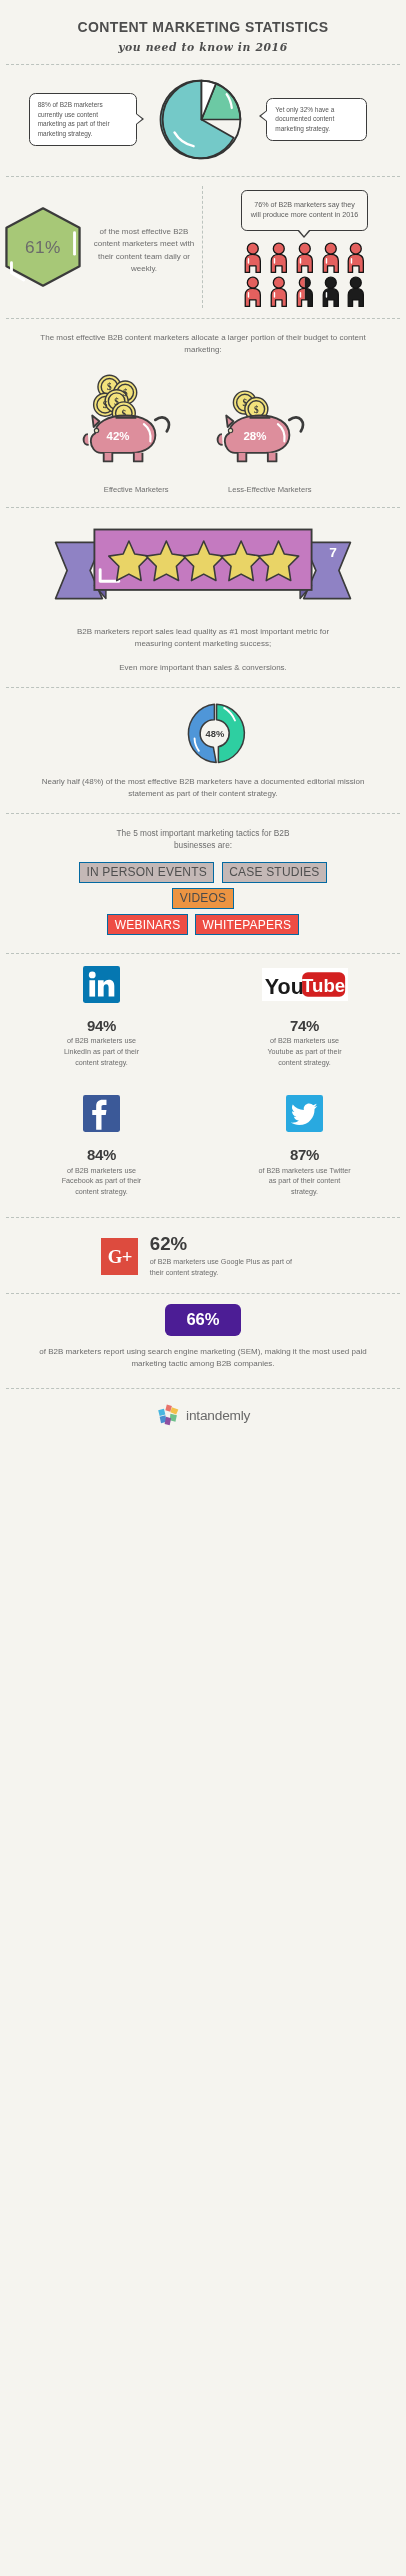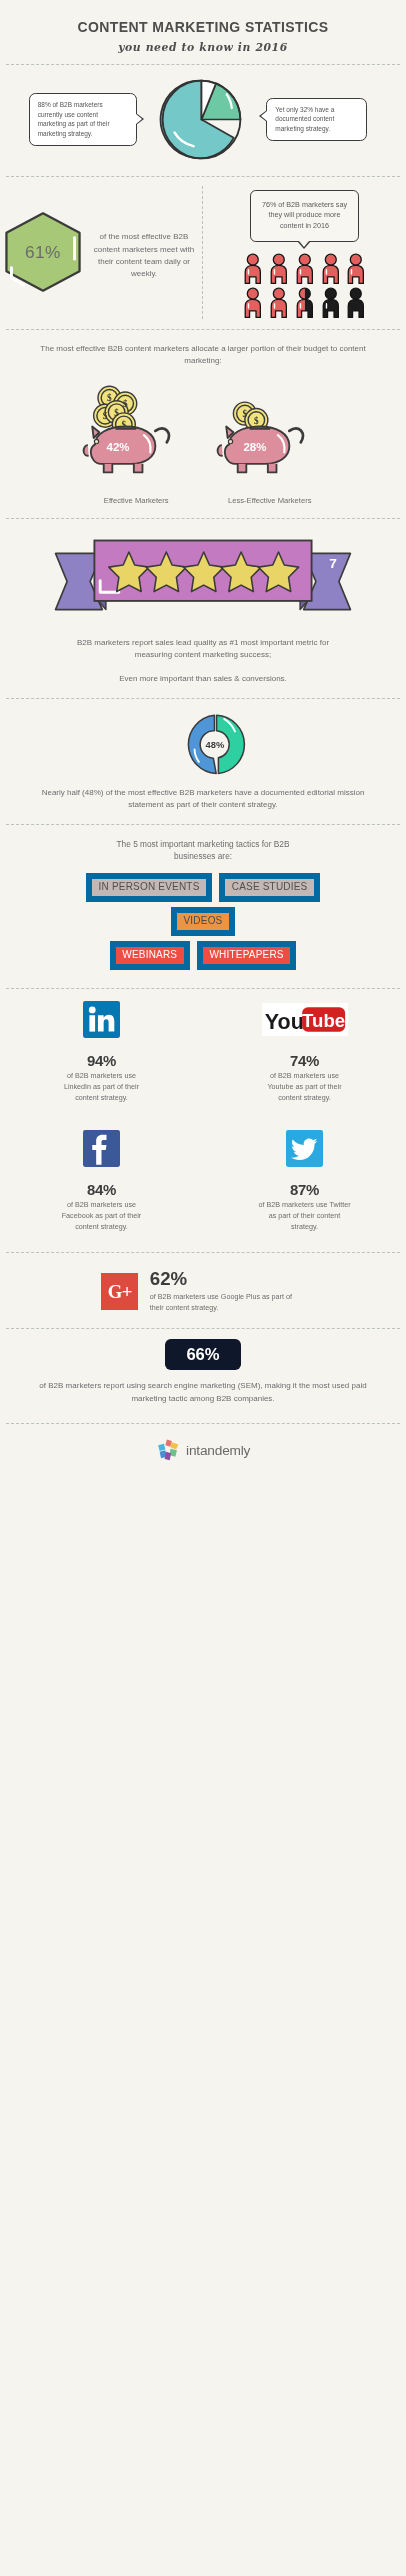--- a/index.html
+++ b/index.html
@@ -76,21 +76,21 @@
   .s2 .right{width:203px;display:flex;flex-direction:column;align-items:center;padding-top:4.3px;}
   .hexwrap{position:relative;width:86px;height:86px;}
   .hex-label{
     position:absolute;inset:0;display:flex;align-items:center;justify-content:center;
     font-size:17.3px;color:#6b6b6b;font-weight:400;letter-spacing:0.4px;
   }
   .s2 .caption{margin-top:7.2px;text-align:center;font-size:8px;line-height:1.55;color:#6d6d6d;}
 
   .bubble2{
     position:relative;background:#f7f6f1;border:1.3px solid #3b3b3b;border-radius:5.8px;
-    width:109px;padding:8.6px 7.2px;text-align:center;font-size:7.2px;line-height:1.5;color:#5d5d5d;
+    width:127px;padding:8.6px 7.2px;text-align:center;font-size:7.2px;line-height:1.5;color:#5d5d5d;
     box-sizing:border-box;
   }
   .bubble2:after{
     content:"";position:absolute;left:50%;margin-left:-5.8px;bottom:-6.5px;
     width:0;height:0;border-left:5.8px solid transparent;border-right:5.8px solid transparent;
     border-top:6.5px solid #f7f6f1;
   }
   .bubble2:before{
     content:"";position:absolute;left:50%;margin-left:-7.2px;bottom:-8.6px;
     width:0;height:0;border-left:7.2px solid transparent;border-right:7.2px solid transparent;
@@ -112,21 +112,21 @@
   .donut{position:relative;width:65px;height:65px;}
   .donut .val{
     position:absolute;inset:0;display:flex;align-items:center;justify-content:center;
     font-size:9.4px;font-weight:700;color:#3d3d3d;
   }
 
   
   .tactics{margin-top:10px;}
   .tac-row{display:flex;justify-content:center;gap:7.2px;margin-bottom:5px;}
   .tag{
-    border:6px solid #0369a1;padding:3.6px 6.5px;font-size:10px;letter-spacing:0.2px;
+    border:1px solid #0369a1;padding:3.6px 6.5px;font-size:12px;letter-spacing:0.2px;
     line-height:1;display:inline-block;
   }
   .tag.grey{background:#c4b8b6;color:#4f4f4f;}
   .tag.red{background:#ee4d44;color:#ffffff;}
   .tag.orange{background:#ec9442;color:#4a4a4a;}
 
   
   .social-row{display:flex;padding:10px 0 5.8px 0;}
   .social-cell{width:203px;display:flex;flex-direction:column;align-items:center;}
   .social-logo{height:40px;display:flex;align-items:center;justify-content:center;}
@@ -139,21 +139,21 @@
     width:37px;height:37px;background:#dd4b3e;display:flex;align-items:center;justify-content:center;
     color:#fff;font-size:18.7px;font-weight:700;font-family:"Liberation Serif", serif;letter-spacing:-0.7px;
   }
   .gp-txt{max-width:155px;}
   .gp-txt .p{font-size:18.7px;font-weight:700;color:#3d3d3d;line-height:1;}
   .gp-txt .c{margin-top:3.6px;font-size:7.2px;line-height:1.5;color:#6d6d6d;}
 
   
   .sem{display:flex;flex-direction:column;align-items:center;padding:10px 0 4.3px 0;}
   .sem-pill{
-    background:#0f172a;color:#fff;font-size:16.6px;font-weight:700;border-radius:5.8px;
+    background:#4c1d95;color:#fff;font-size:16.6px;font-weight:700;border-radius:5.8px;
     padding:5.8px 21.6px;letter-spacing:0;
   }
   .sem-cap{margin-top:10px;text-align:center;font-size:8px;line-height:1.55;color:#6d6d6d;max-width:338px;}
 
   
   .footer{display:flex;align-items:center;justify-content:center;gap:5.8px;padding:14.4px 0 17.3px 0;}
   .brand{font-size:13.7px;color:#6a6a6a;letter-spacing:-0.2px;}
 </style>
 </head>
 <body>

